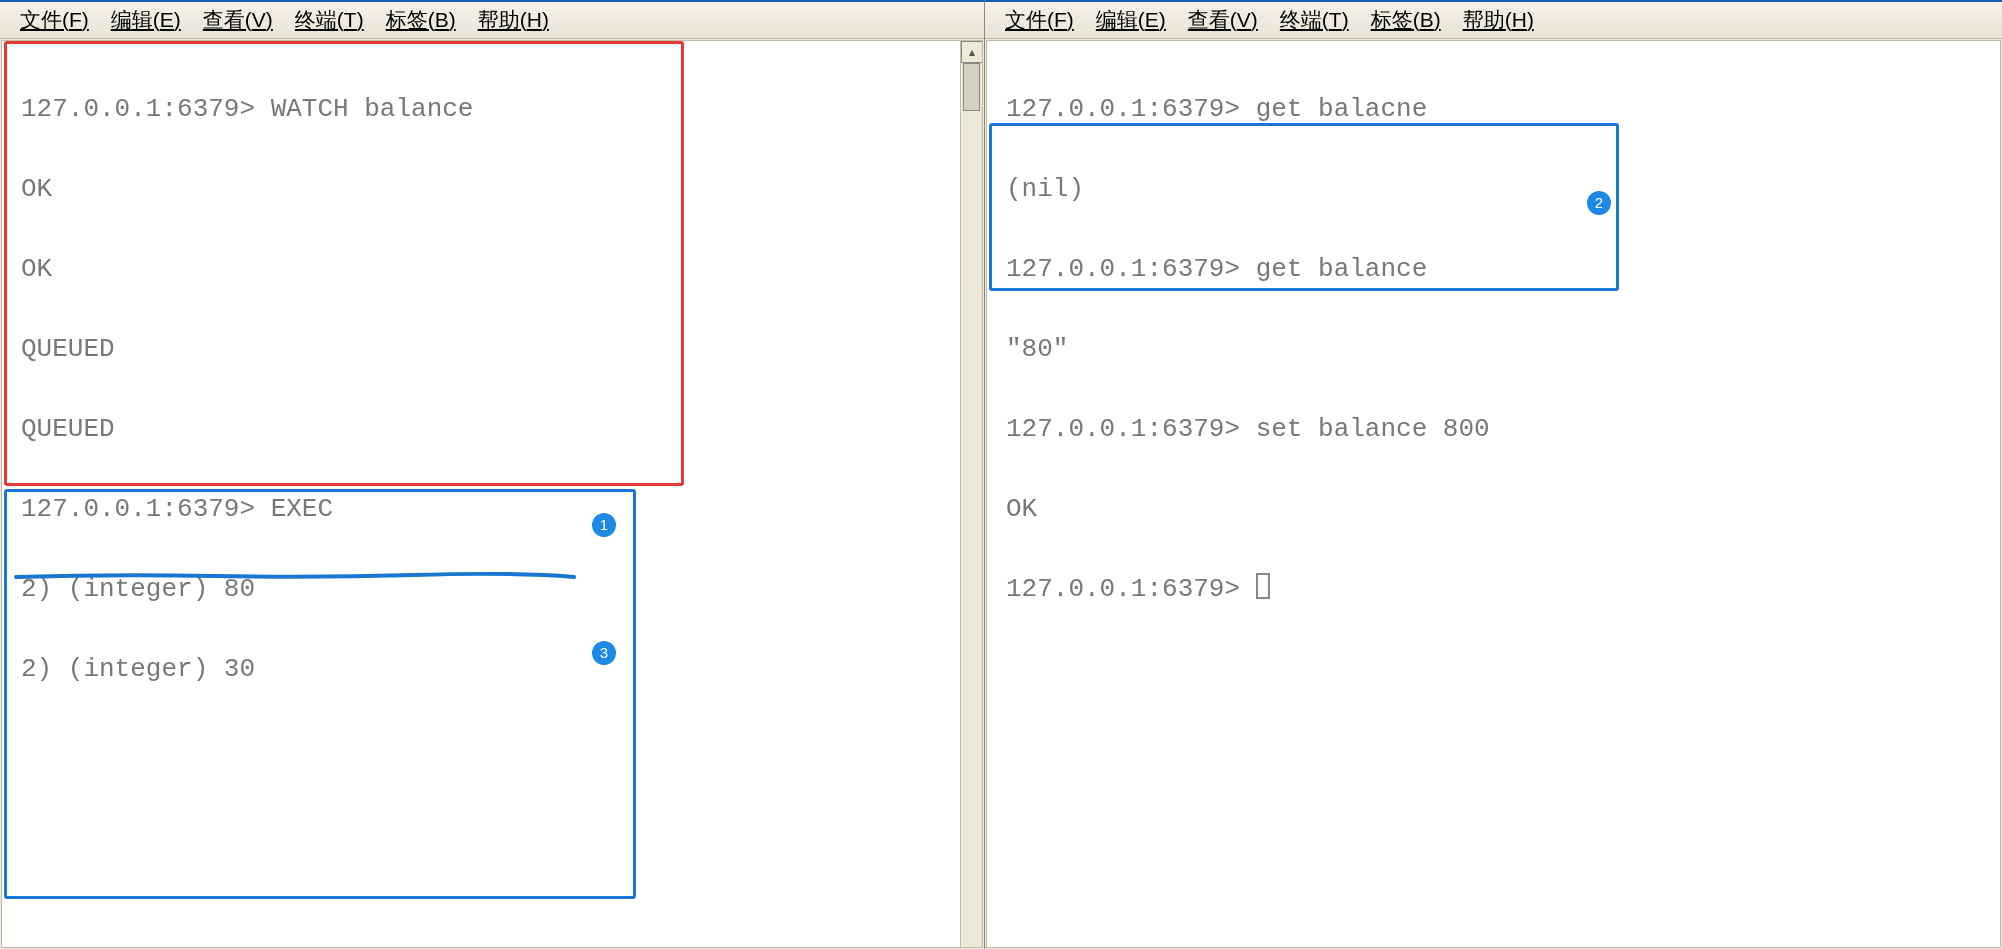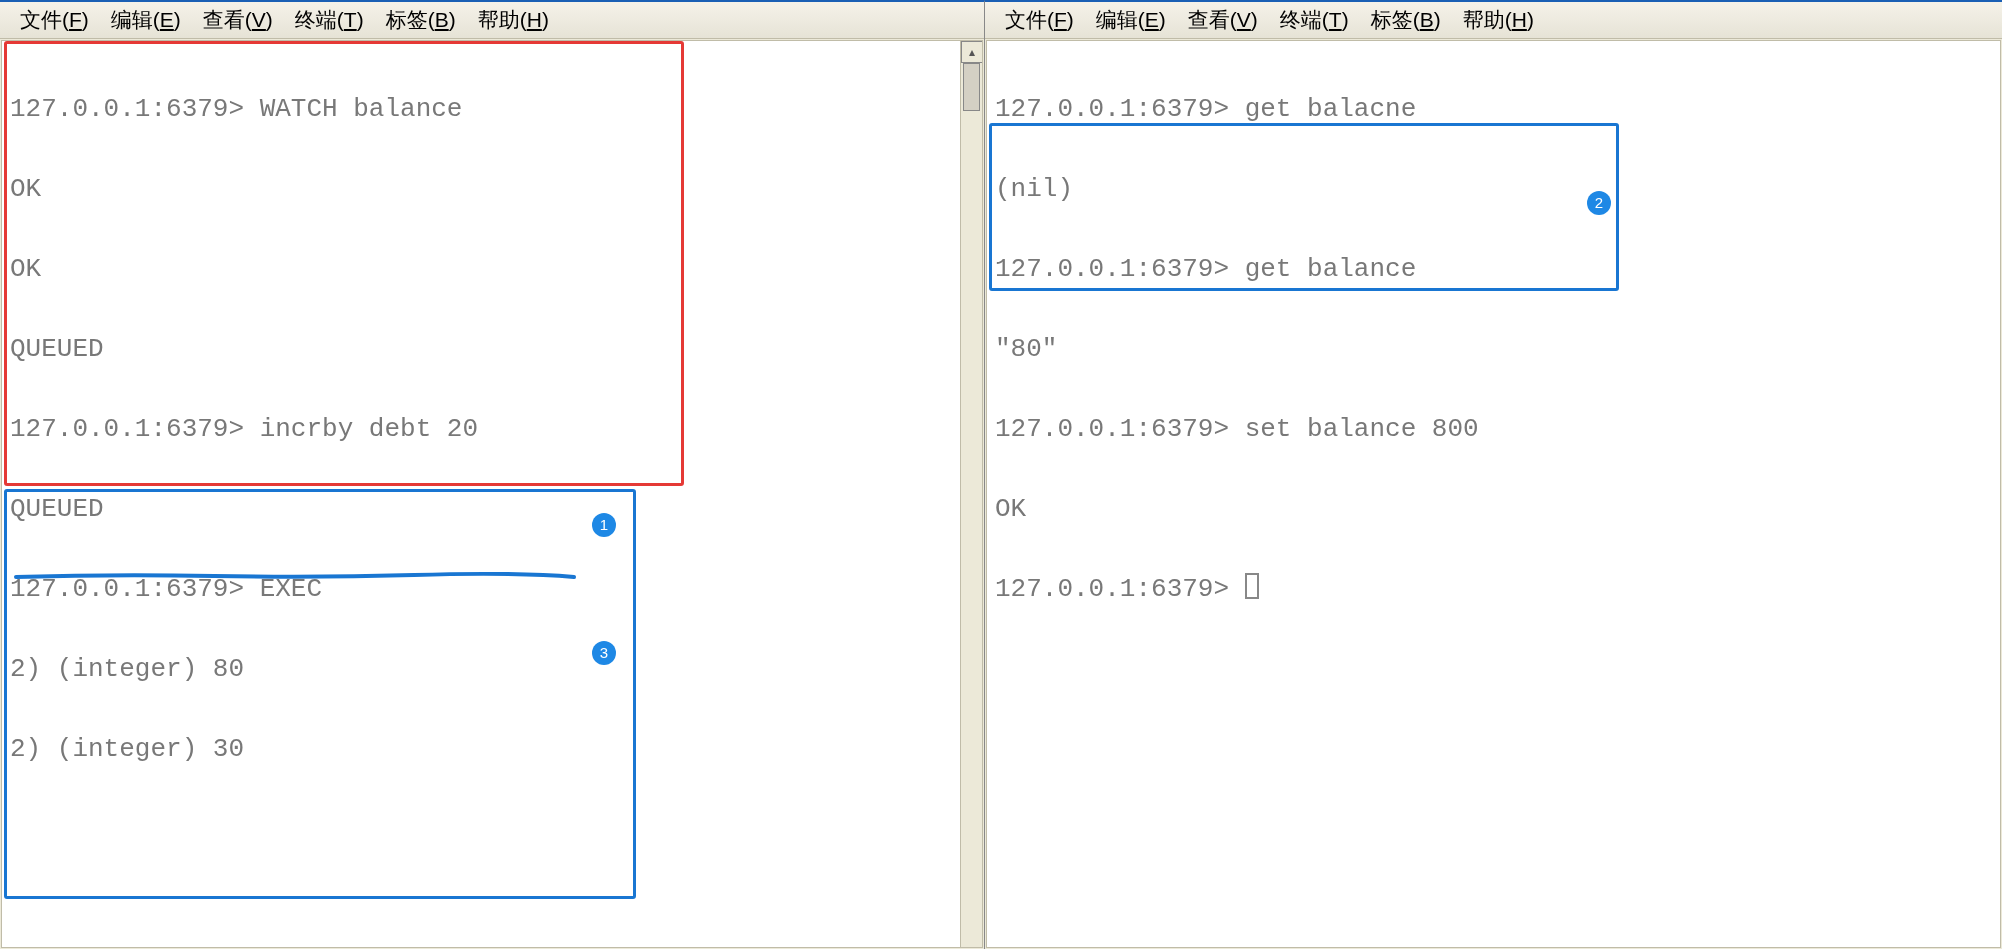--- a/index.html
+++ b/index.html
@@ -25,35 +25,36 @@
       background: linear-gradient(#f5f2e9, #e6e3d6);
       border-bottom: 1px solid #c0bca8;
       padding: 4px 20px;
       gap: 22px;
       font-size: 21px;
       color: #000;
     }
     .menu-item {
       cursor: pointer;
       user-select: none;
+      text-decoration: underline;
     }
     .menu-item .underline {
       text-decoration: underline;
     }
     .terminal-wrap {
       flex: 1;
       position: relative;
       background: #fff;
       border: 1px solid #c0bca8;
       margin: 1px;
       overflow: hidden;
     }
     .terminal {
       position: relative;
-      padding: 8px 8px;
+      padding: 8px 19px;
       font-family: "Courier New", monospace;
       font-size: 26px;
       line-height: 40px;
       color: #787878;
       white-space: pre;
       height: 100%;
     }
     .scrollbar {
       position: absolute;
       right: 0;
@@ -129,21 +130,20 @@
     <span class="menu-item">终端(<span class="underline">T</span>)</span>
     <span class="menu-item">标签(<span class="underline">B</span>)</span>
     <span class="menu-item">帮助(<span class="underline">H</span>)</span>
   </div>
   <div class="terminal-wrap">
     <div class="terminal">
 <div class="tline">127.0.0.1:6379&gt; WATCH balance</div>
 <div class="tline">OK</div>
 <div class="tline">OK</div>
 <div class="tline">QUEUED</div>
-<div class="tline">127.0.0.1:6379&gt; incrby debt 20</div>
 <div class="tline">QUEUED</div>
 <div class="tline">127.0.0.1:6379&gt; EXEC</div>
 <div class="tline">2) (integer) 80</div>
 <div class="tline">2) (integer) 30</div>
 
 
 
 
 
 

